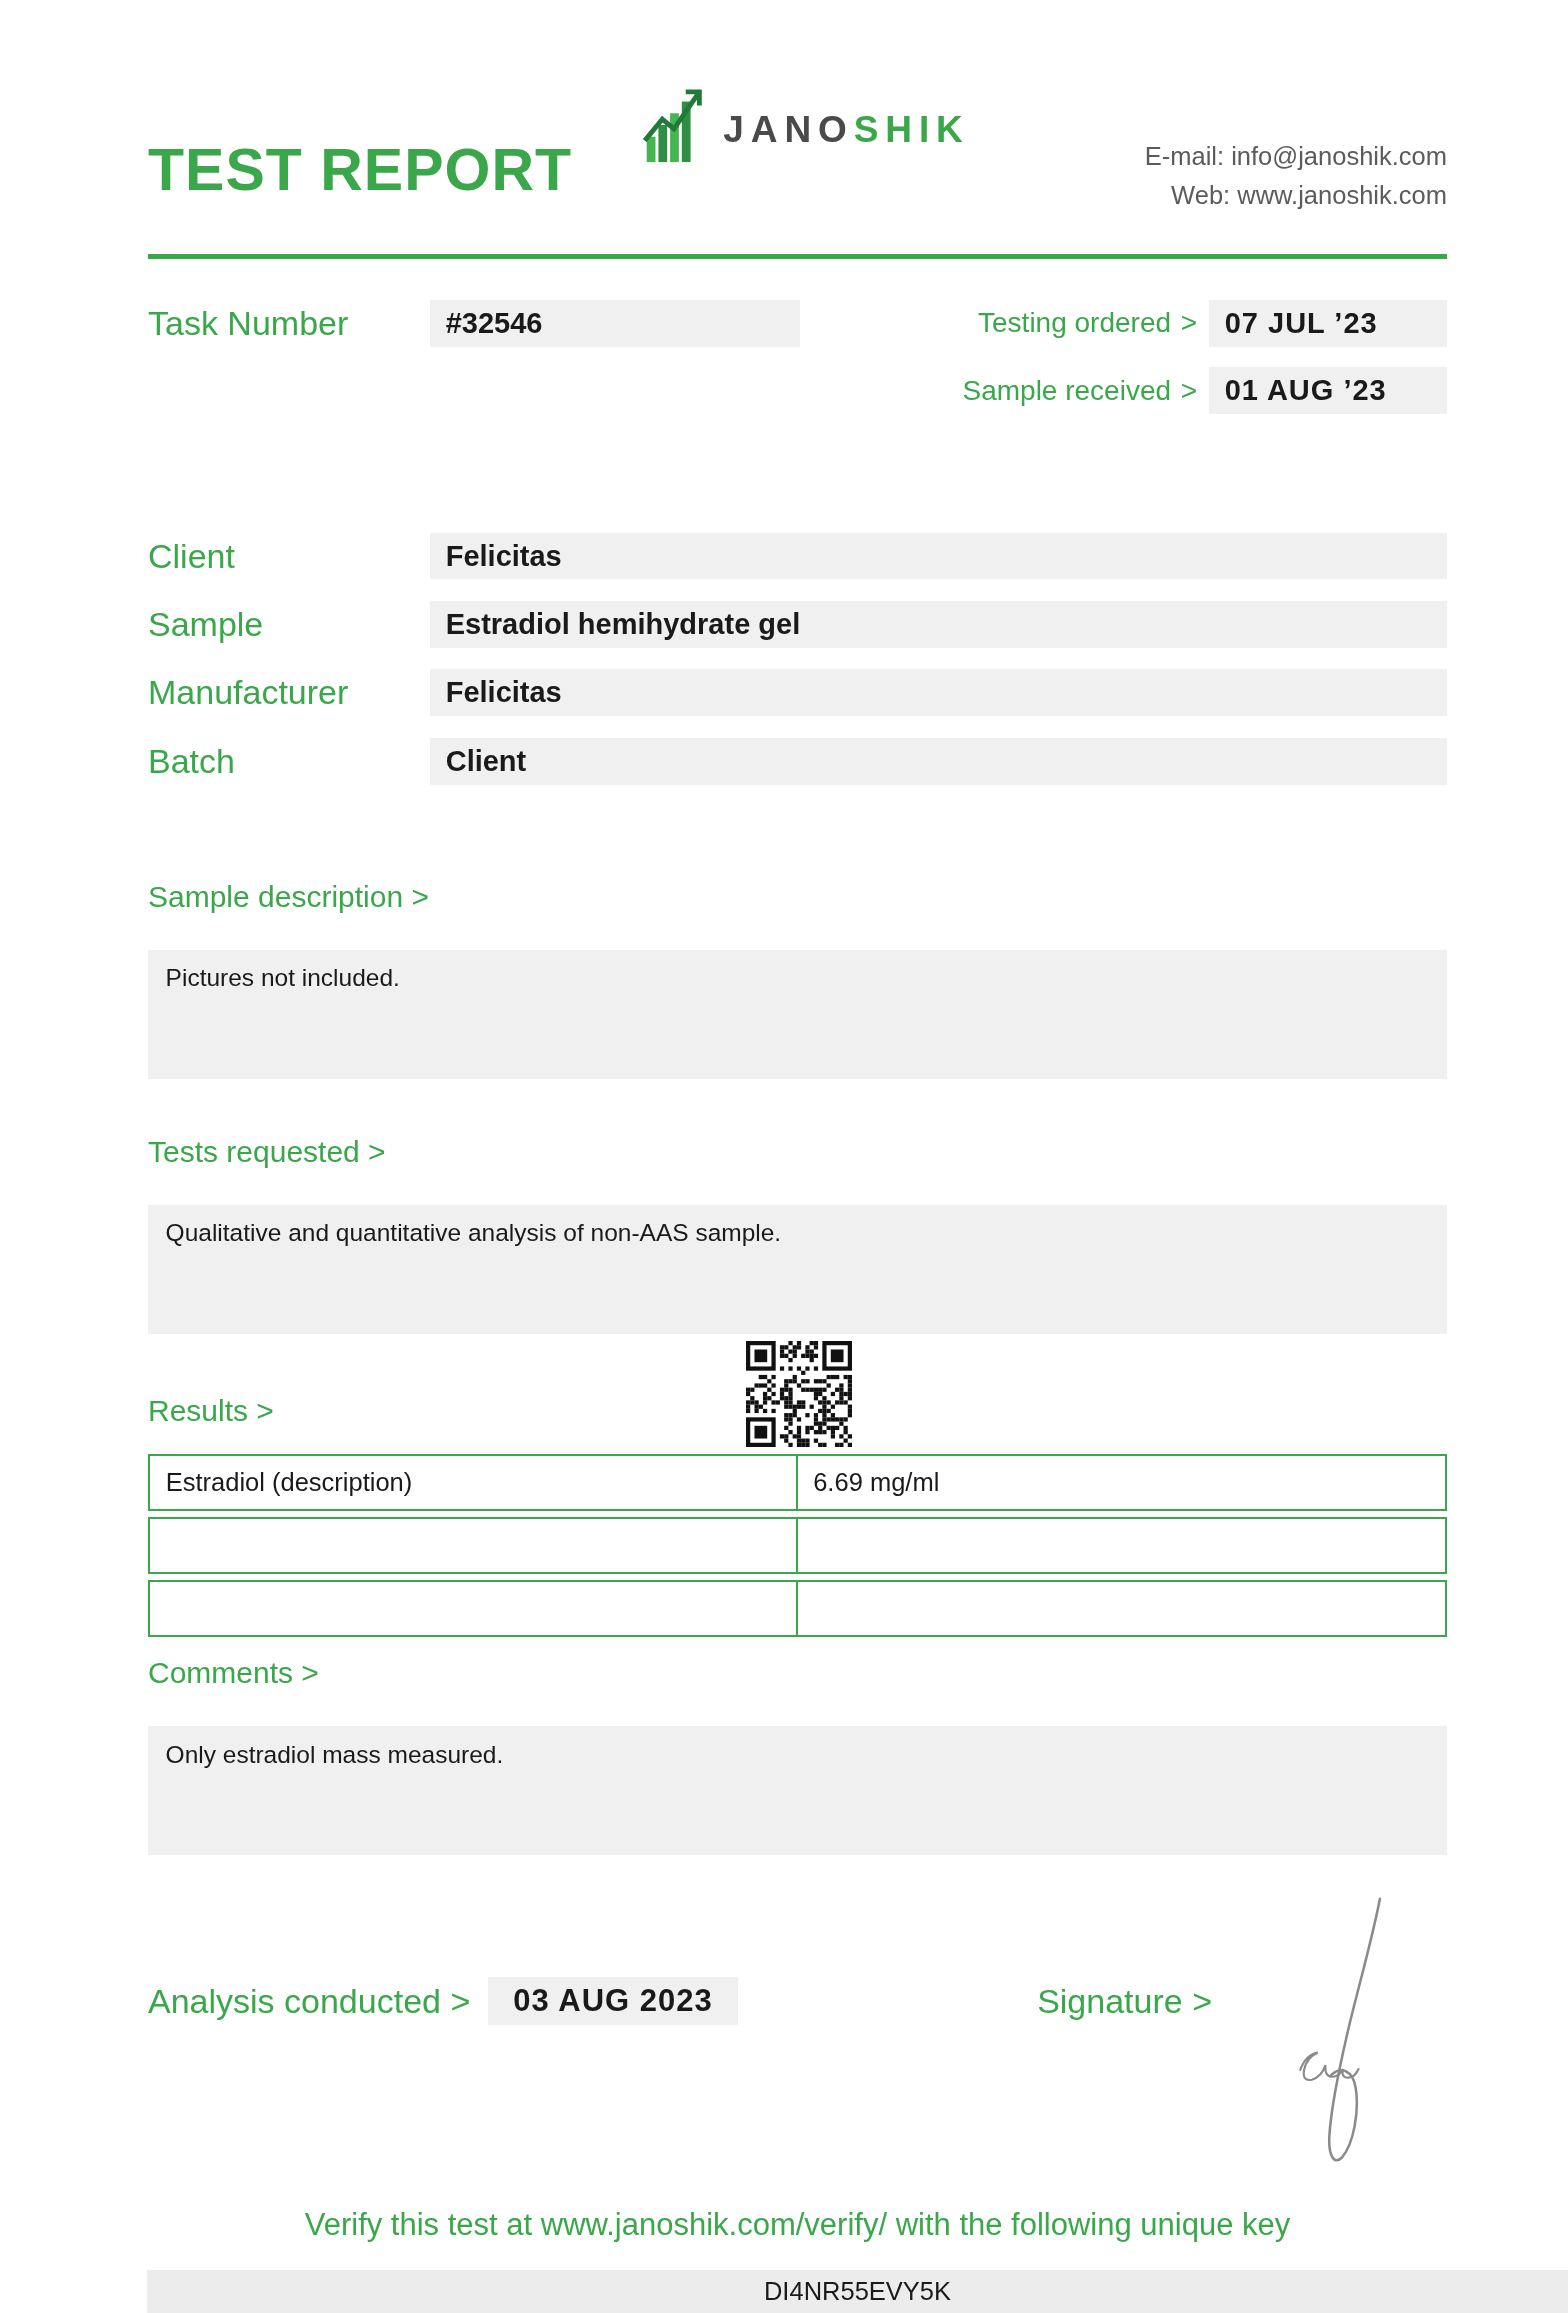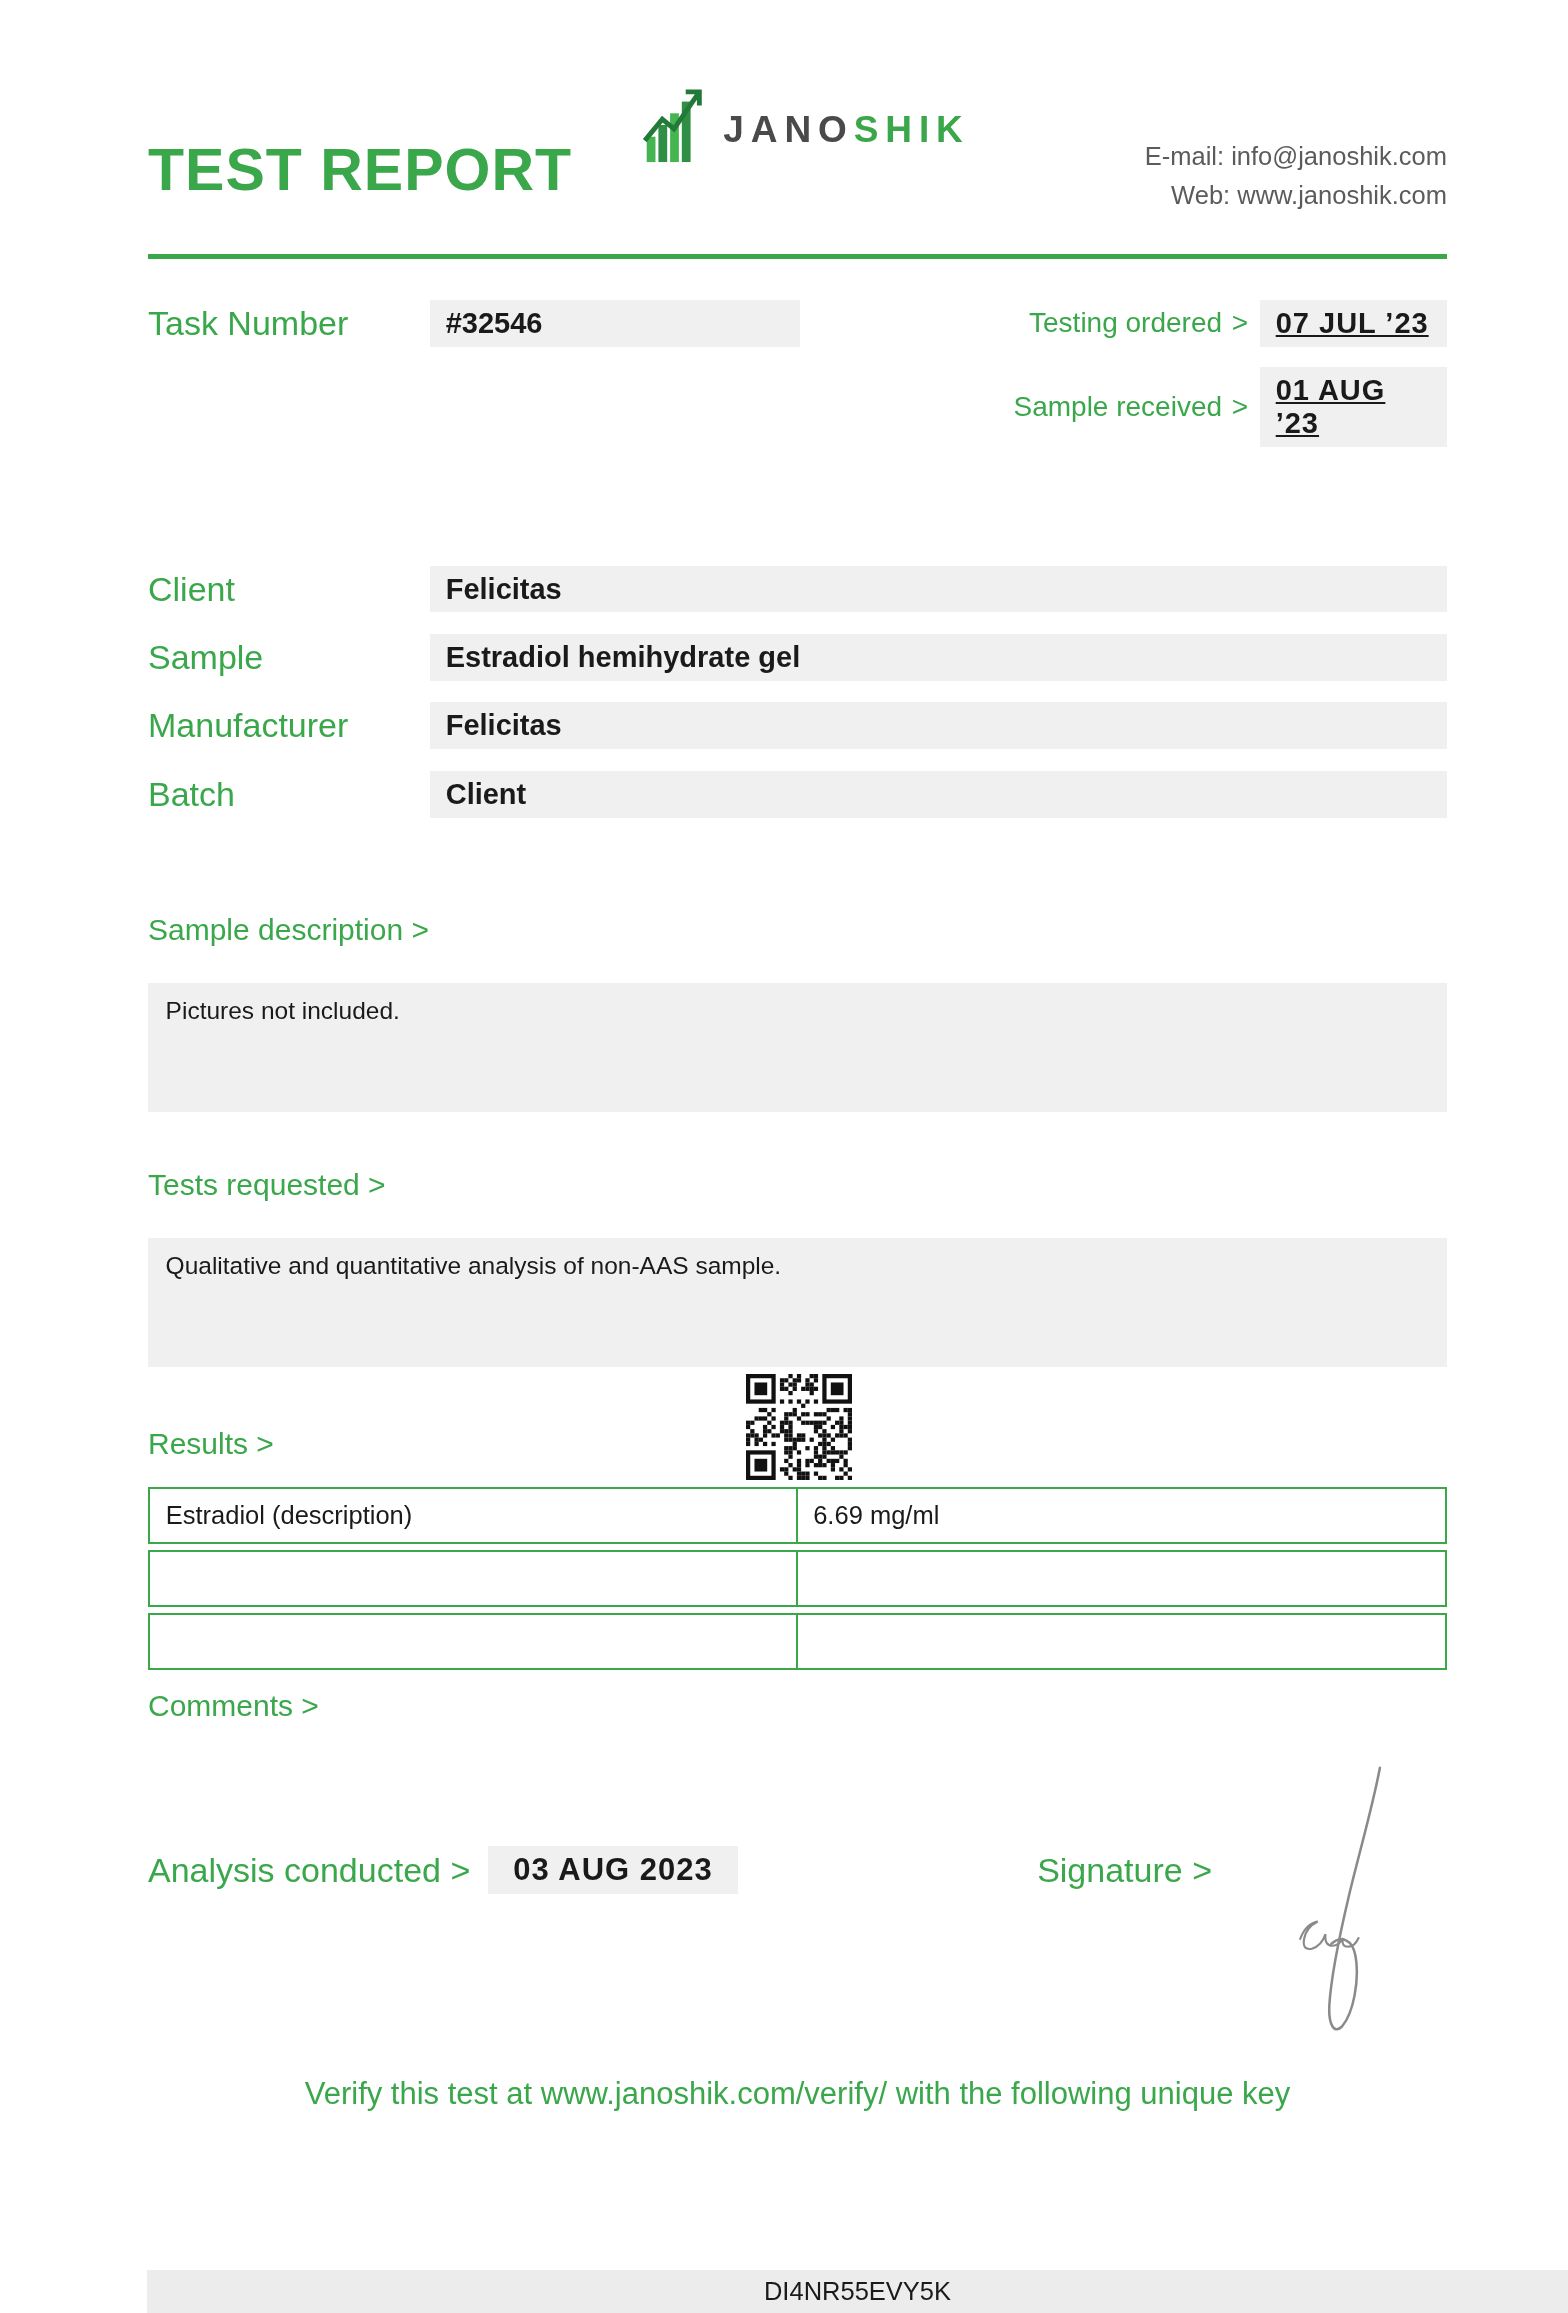--- a/index.html
+++ b/index.html
@@ -24,21 +24,21 @@
   
   .meta { display:flex; justify-content:space-between; margin-top:41px; align-items:flex-start; }
   .meta-left { display:flex; align-items:center; }
   .glabel { color:var(--accent); font-size:34px; }
   .meta-left .glabel { width:282px; }
   .value-box { background:var(--boxbg); font-size:29px; font-weight:bold; padding:6.9px 15.7px; }
   .task-box { width:370px; }
   .meta-right .mrow { display:flex; align-items:center; justify-content:flex-end; margin-bottom:20.6px; }
   .meta-right .glabel { font-size:28px; }
   .arrow { color:var(--accent); font-size:28px; margin:0 11.8px 0 9.8px; }
-  .date-box { width:187px; letter-spacing:1px;text-decoration:underline; }
+  .date-box { width:238px; letter-spacing:1px; }
 
   
   .fields { margin-top:98px; }
   .field { display:flex; align-items:center; margin-bottom:21.6px; }
   .field .glabel { width:282px; }
   .field .value-box { flex:1; }
 
   
   .section-h { color:var(--accent); font-size:30px; line-height:1.2; }
   .mt96 { margin-top:94px; } .mt56 { margin-top:55px; } .mt36 { margin-top:18px; }
@@ -360,20 +360,21 @@
         <div class="tc tc1"></div>
         <div class="tc tc2"></div>
       </div>
       <div class="trow">
         <div class="tc tc1"></div>
         <div class="tc tc2"></div>
       </div>
     </div>
 
     <div class="section-h mt36">Comments &gt;</div>
+    <div class="box">Only estradiol mass measured.</div>
 
     <div class="footer-row">
       <div class="glabel analysis-label">Analysis conducted &gt;</div>
       <div class="analysis-box">03 AUG 2023</div>
       <div class="glabel sig-label">Signature &gt;</div>
       <div class="signature">
         <svg viewBox="0 0 150 290" width="147" height="282">
           <path d="M96 6 C 88 48, 74 96, 64 138 C 56 172, 46 216, 44 250 C 43 268, 48 281, 57 272 C 69 258, 75 224, 71 200 C 68 182, 56 178, 46 187" fill="none" stroke="#8a8a8a" stroke-width="2.6" stroke-linecap="round"></path>
           <path d="M14 182 q 6 -16 18 -18 q -12 6 -14 18 q -2 12 8 10 q 10 -3 14 -15 q -1 12 7 12 q 7 0 11 -8 q -2 9 5 9 q 7 0 11 -9" fill="none" stroke="#8a8a8a" stroke-width="2.2" stroke-linecap="round"></path>
         </svg>

